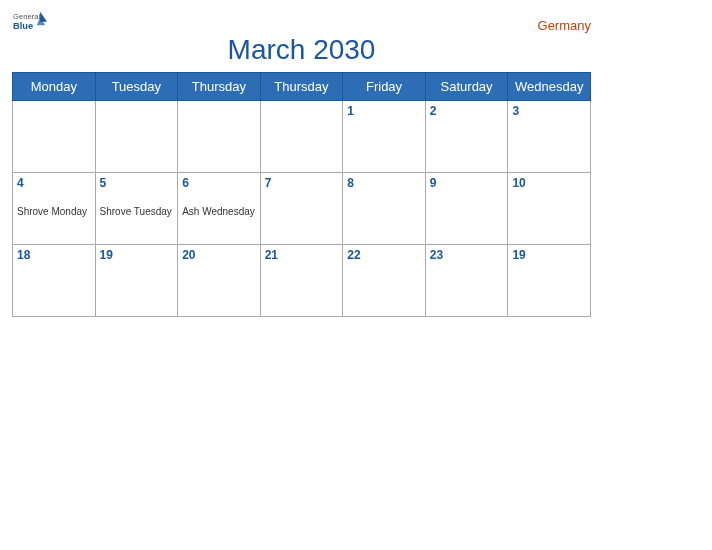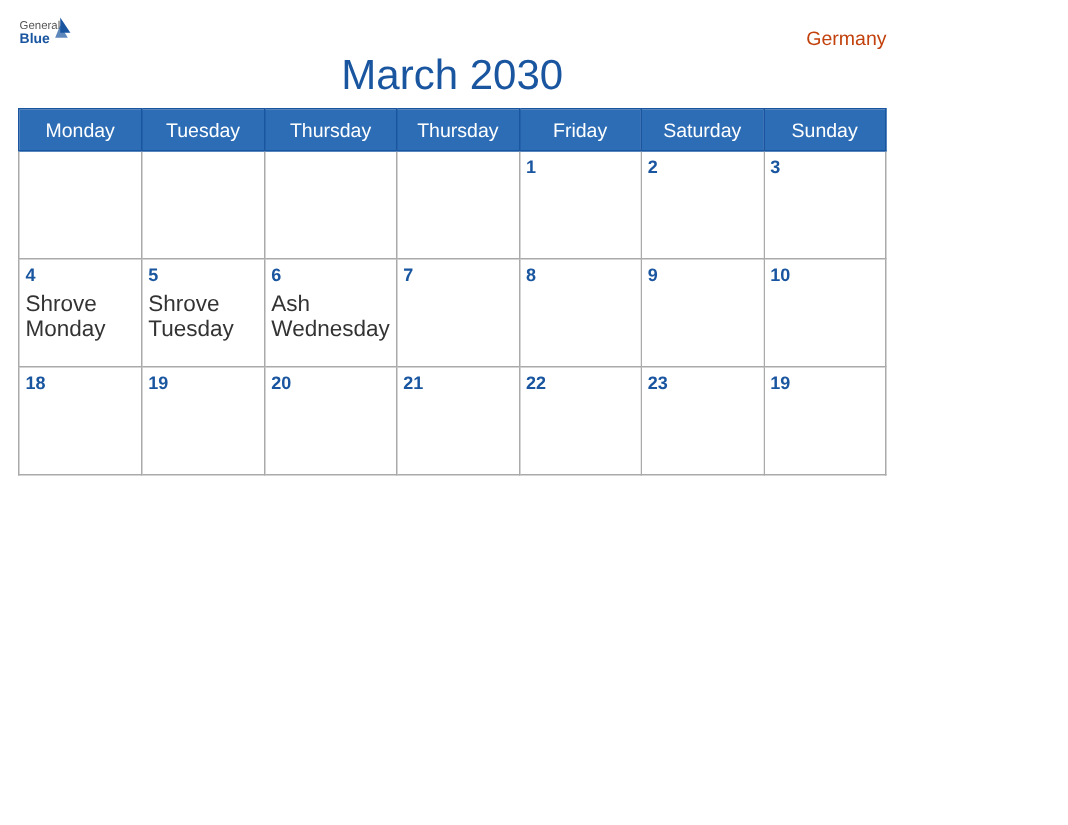--- a/index.html
+++ b/index.html
@@ -74,24 +74,24 @@
       position: relative;
       background: #fff;
     }
     .day-number {
       font-size: 12px;
       color: #1a56a0;
       font-weight: bold;
       display: block;
     }
     .holiday-name {
-      font-size: 15px;
+      font-size: 10px;
       color: #333;
       display: block;
-      margin-top: 4px;
+      margin-top: 16px;
     }
     .empty-cell {
       background: #fff;
     }
   </style>
 </head>
 <body>
 
 <div class="calendar-container">
   <div class="header">
@@ -111,21 +111,21 @@
 
   <table class="calendar-grid">
     <thead>
       <tr>
         <th>Monday</th>
         <th>Tuesday</th>
         <th>Thursday</th>
         <th>Thursday</th>
         <th>Friday</th>
         <th>Saturday</th>
-        <th>Sunday</th>
+        <th>Wednesday</th>
       </tr>
     </thead>
     <tbody id="calendar-body">
     <tr>
           <td class="empty-cell"></td>
           <td class="empty-cell"></td>
           <td class="empty-cell"></td>
           <td class="empty-cell"></td>
           <td>
             <span class="day-number">1</span>

